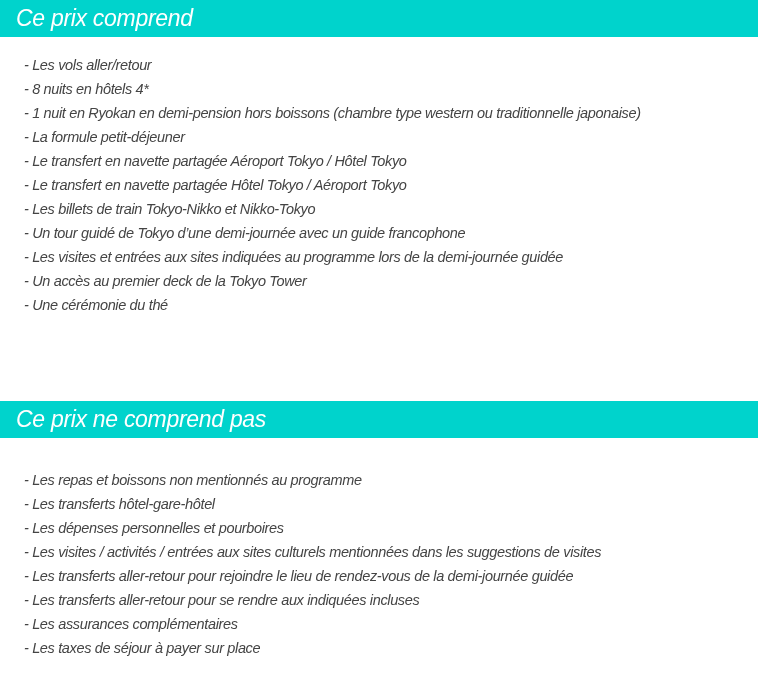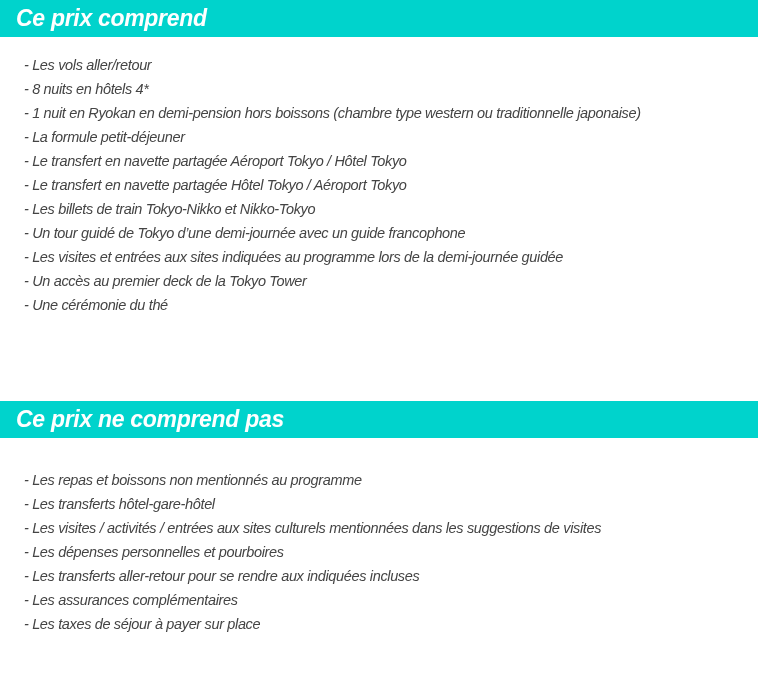--- a/index.html
+++ b/index.html
@@ -17,21 +17,21 @@
     .banner {
       position: absolute;
       left: 0;
       width: 758px;
       height: 37px;
       background: #00d3cc;
       color: #ffffff;
       box-sizing: border-box;
       padding-left: 16px;
       font-style: italic;
-      font-weight: bold;
+      font-weight: normal;
       font-size: 23px;
       line-height: 37px;
       letter-spacing: -0.3px;
     }
     .banner.b1 { top: 0; }
     .banner.b2 { top: 401px; }
     .list {
       position: absolute;
       left: 0;
       margin: 0;
@@ -66,18 +66,19 @@
   <li>- Un tour guidé de Tokyo d’une demi-journée avec un guide francophone</li>
   <li>- Les visites et entrées aux sites indiquées au programme lors de la demi-journée guidée</li>
   <li>- Un accès au premier deck de la Tokyo Tower</li>
   <li>- Une cérémonie du thé</li>
 </ul>
 
 <div class="banner b2">Ce prix ne comprend pas</div>
 <ul class="list l2">
   <li>- Les repas et boissons non mentionnés au programme</li>
   <li>- Les transferts hôtel-gare-hôtel</li>
+  <li>- Les dépenses personnelles et pourboires</li>
   <li>- Les visites / activités / entrées aux sites culturels mentionnées dans les suggestions de visites</li>
-  <li>- Les dépenses personnelles et pourboires</li>
+  <li>- Les transferts aller-retour pour rejoindre le lieu de rendez-vous de la demi-journée guidée</li>
   <li>- Les transferts aller-retour pour se rendre aux indiquées incluses</li>
   <li>- Les assurances complémentaires</li>
   <li>- Les taxes de séjour à payer sur place</li>
 </ul>
 
 </body></html>

